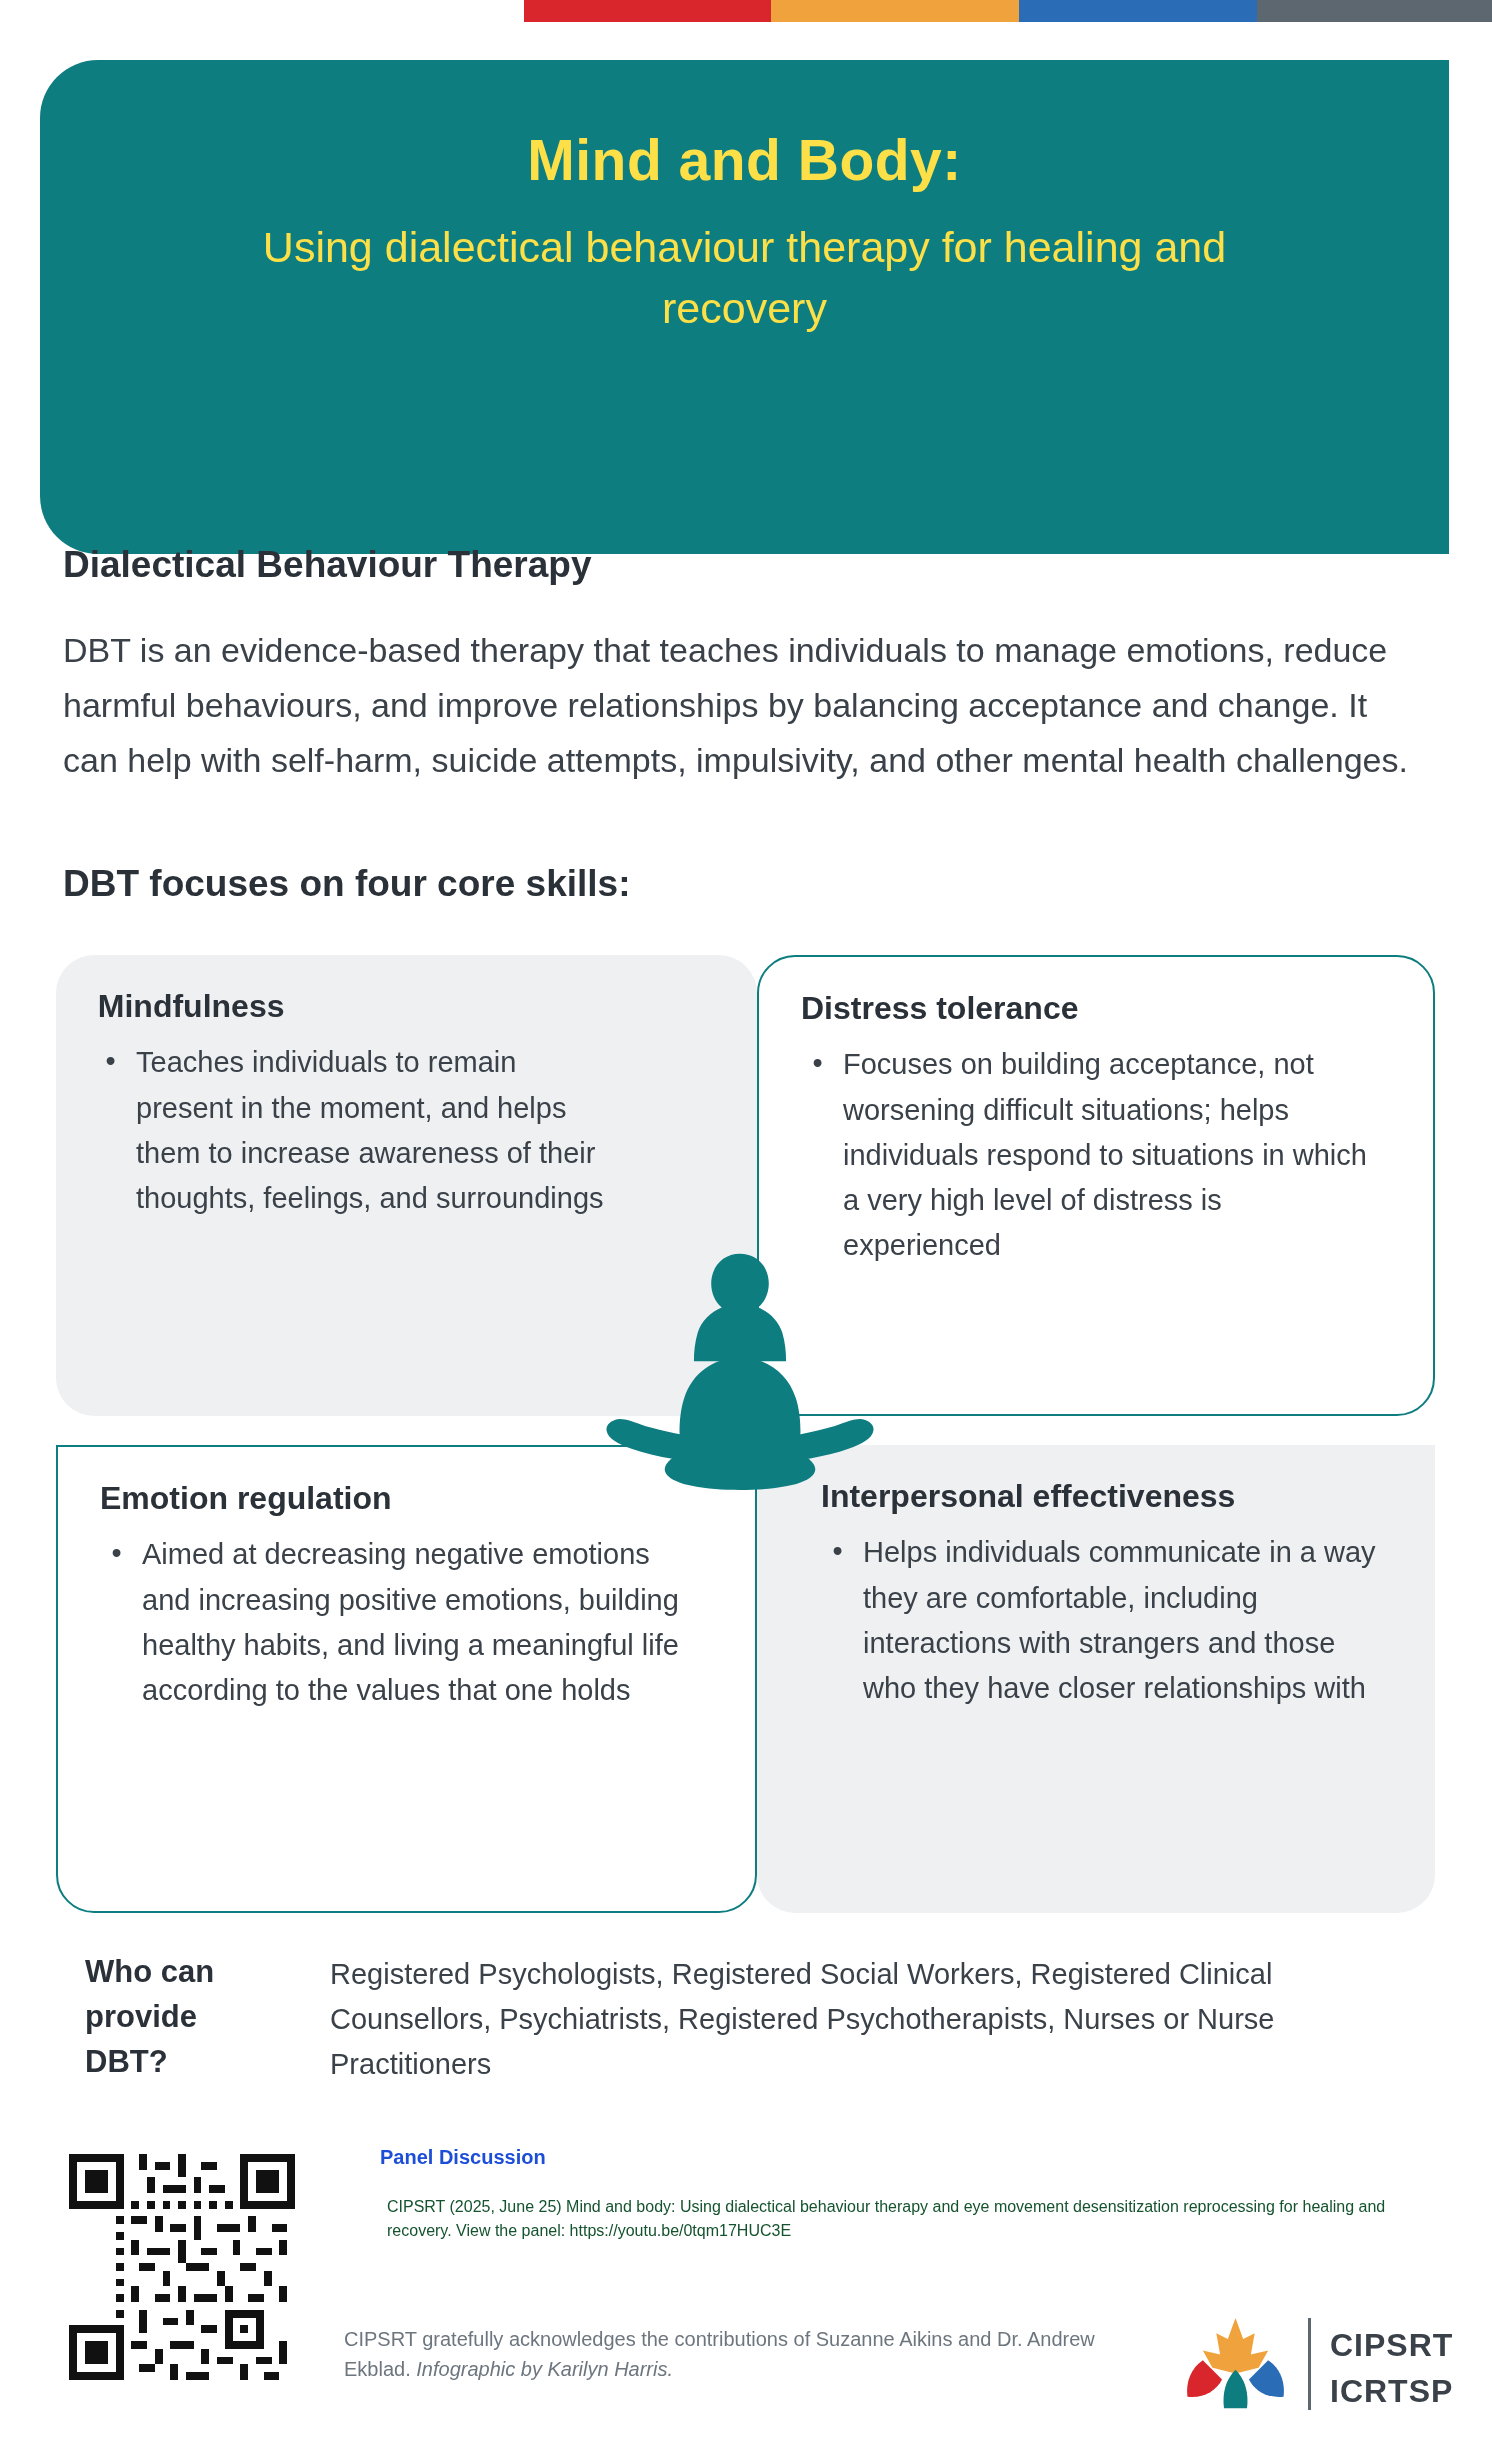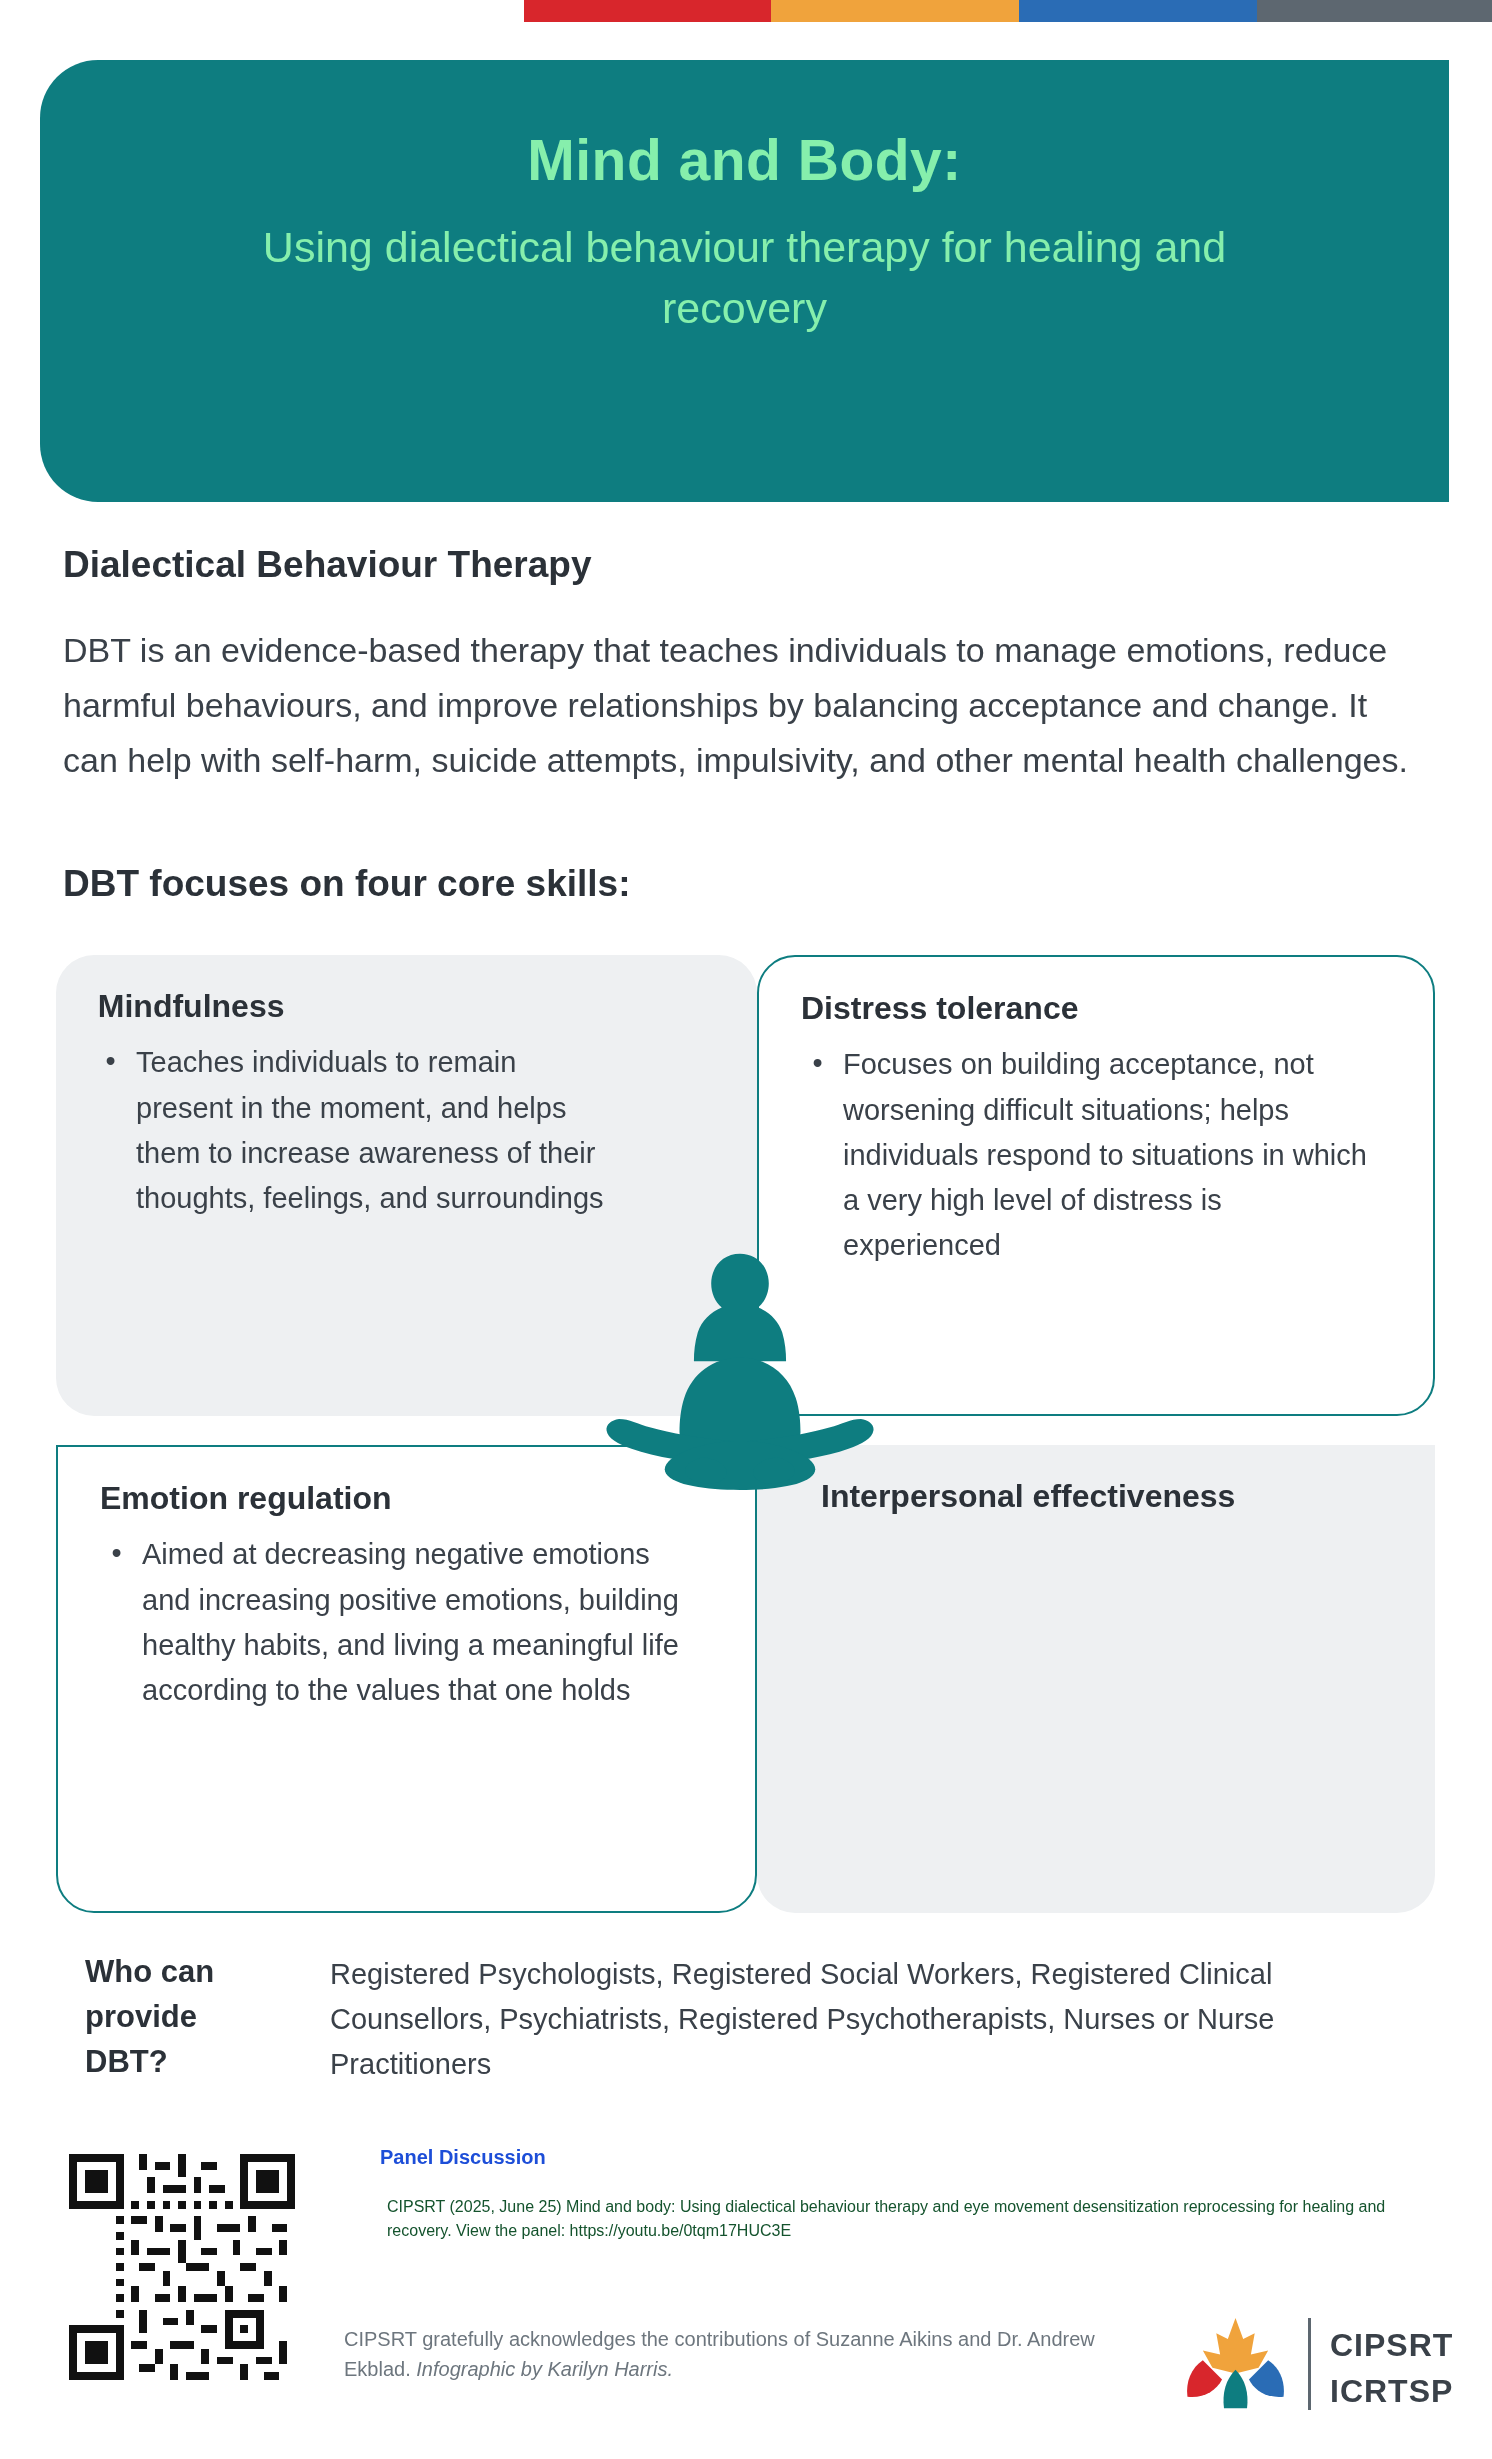--- a/index.html
+++ b/index.html
@@ -31,24 +31,24 @@
   .s2 { width: 248px; background: #f0a33c; }
   .s3 { width: 238px; background: #2a6cb5; }
   .s4 { width: 236px; background: #5d6770; }
 
   
   .header {
     position: absolute;
     top: 60px;
     left: 40px;
     width: 1409px;
-    height: 442px;
+    height: 494px;
     background: #0e7d80;
     border-radius: 58px 0 0 58px;
-    color: #86efac;
+    color: #fde047;
     text-align: center;
     padding-top: 69px;
   }
   .header h1 {
     font-size: 57px;
     font-weight: bold;
     letter-spacing: 0.5px;
     line-height: 1.1;
     margin-bottom: 25px;
   }
@@ -289,20 +289,23 @@
 
   <div class="card" id="card-emotion">
     <h3>Emotion regulation</h3>
     <ul>
       <li>Aimed at decreasing negative emotions and increasing positive emotions, building healthy habits, and living a meaningful life according to the values that one holds</li>
     </ul>
   </div>
 
   <div class="card" id="card-interpersonal">
     <h3>Interpersonal effectiveness</h3>
+    <ul>
+      <li>Helps individuals communicate in a way they are comfortable, including interactions with strangers and those who they have closer relationships with</li>
+    </ul>
   </div>
 
   <svg class="figure" viewBox="0 0 300 260">
     <g fill="#0e7d80">
       <path d="M150 10c-18 0-30 14-30 31 0 10 4 19 11 25-12 5-21 14-25 26-3 10-4 20-4 30h96c0-10-1-20-4-30-4-12-13-21-25-26 7-6 11-15 11-25 0-17-12-31-30-31z"></path>
       <path d="M150 118c-28 0-50 17-58 42-4 12-5 25-5 36 0 8 5 14 13 16 15 3 33 5 50 5s35-2 50-5c8-2 13-8 13-16 0-11-1-24-5-36-8-25-30-42-58-42z"></path>
       <path d="M24 182c-8 1-14 6-13 12 1 8 12 14 26 19 25 9 60 14 96 17l7-25c-33-3-63-8-83-14-14-4-22-9-33-9z"></path>
       <path d="M276 182c8 1 14 6 13 12-1 8-12 14-26 19-25 9-60 14-96 17l-7-25c33-3 63-8 83-14 14-4 22-9 33-9z"></path>
       <path d="M150 205c-31 0-57 8-72 19-6 5-8 10-5 15 4 6 14 10 28 13 14 3 31 4 49 4s35-1 49-4c14-3 24-7 28-13 3-5 1-10-5-15-15-11-41-19-72-19z"></path>
       <path d="M112 222c-10 2-18 7-19 13-1 7 7 12 19 14 11 2 22-2 24-9 2-8-8-16-24-18z"></path>

